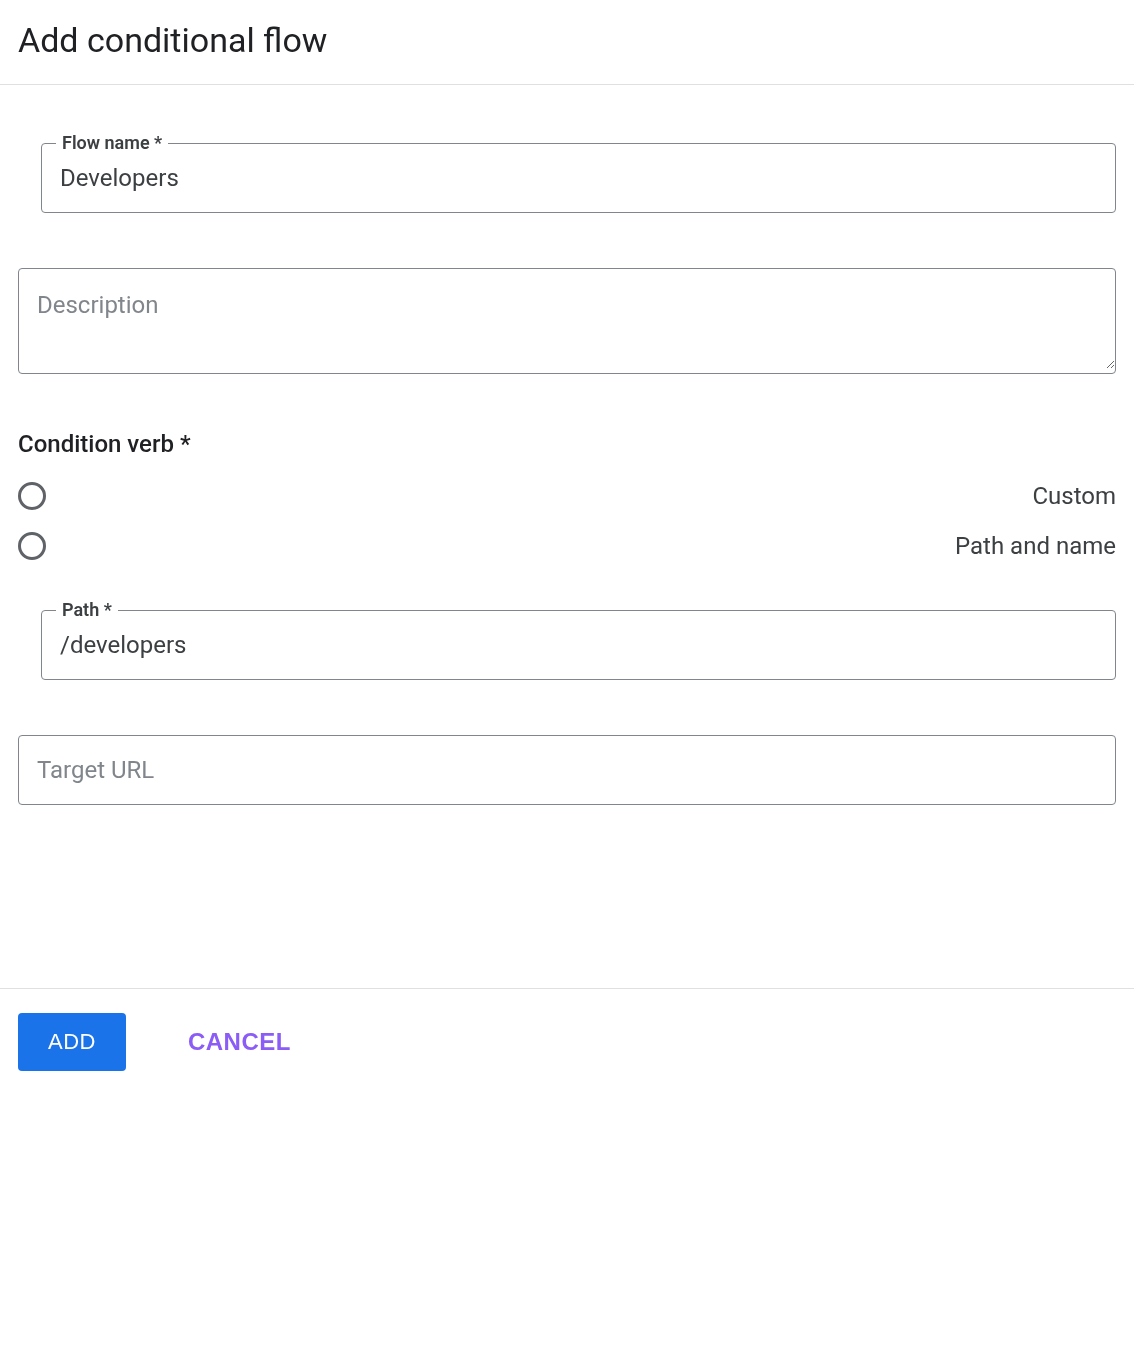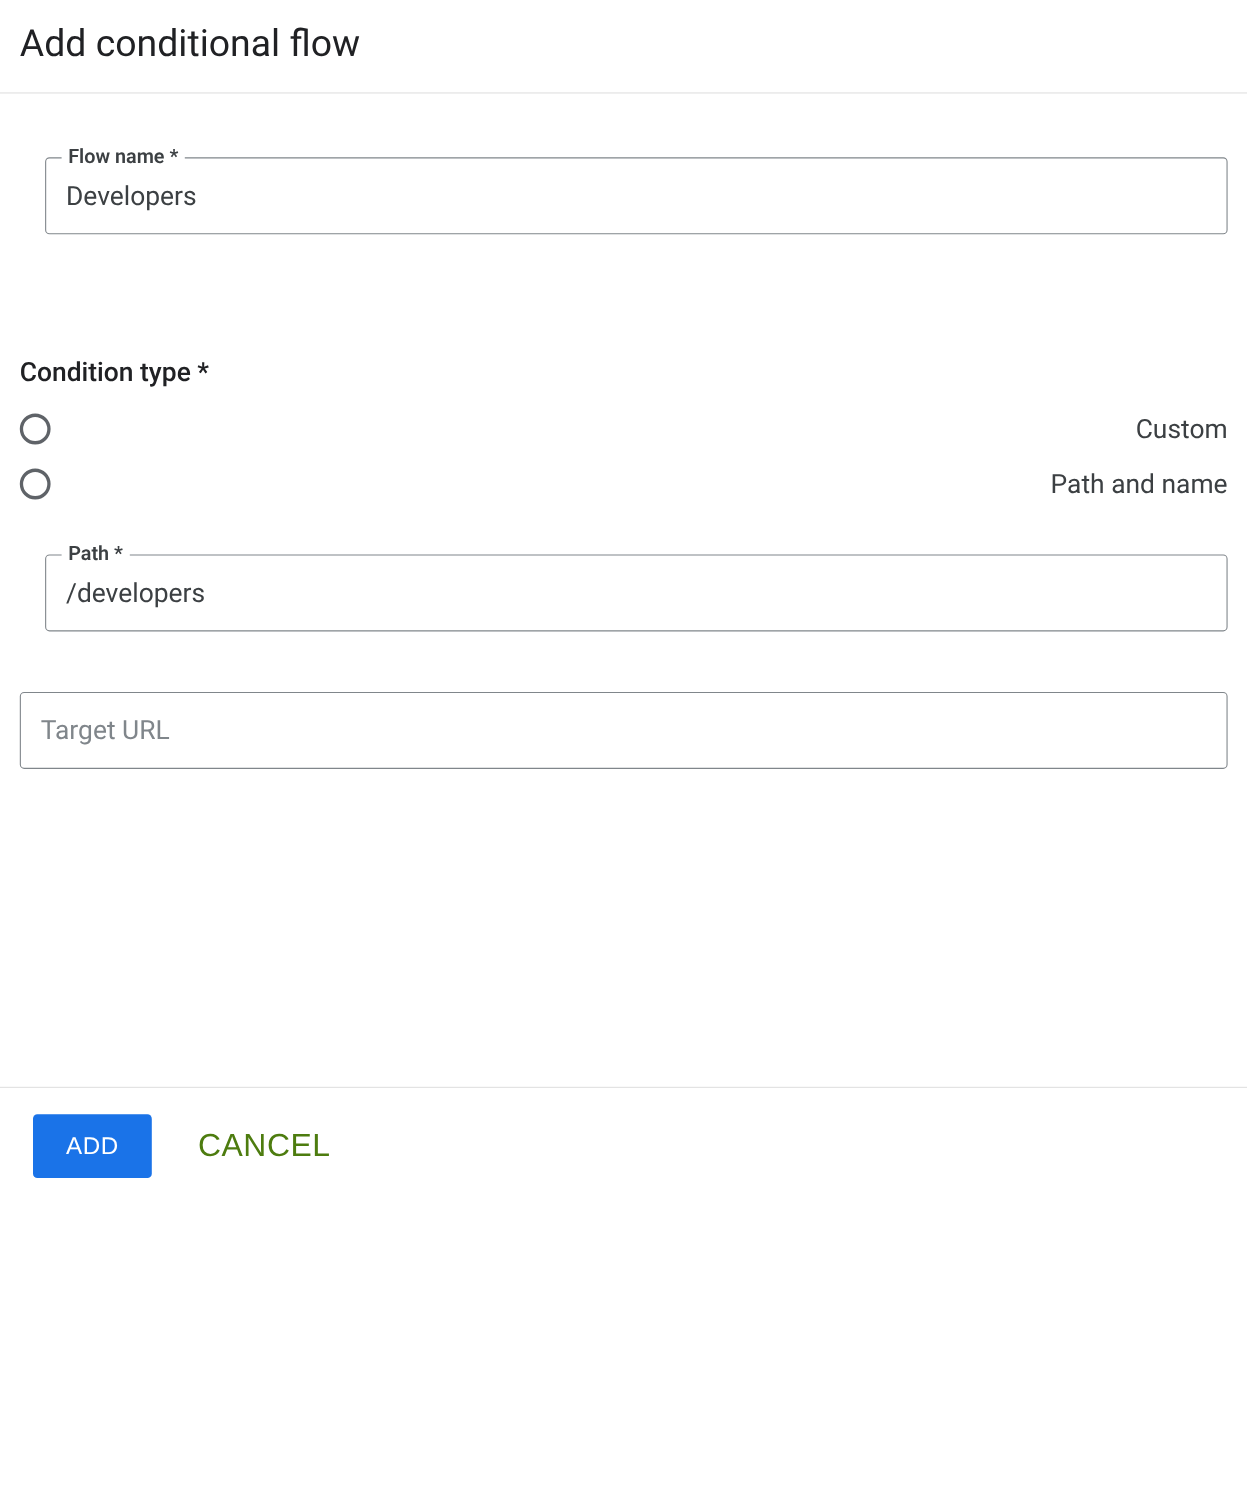--- a/index.html
+++ b/index.html
@@ -144,42 +144,42 @@
     .radio-label {
       font-size: 24px;
       color: #3c4043;
     }
 
     .spacer-30 { height: 30px; }
     .spacer-55 { height: 55px; }
 
     .footer {
       border-top: 1px solid #e0e0e0;
-      padding: 24px 30px;
+      padding: 24px 18px;
       display: flex;
       align-items: center;
-      gap: 42px;
+      gap: 62px;
     }
     .btn-primary {
       background: #1a73e8;
       color: #fff;
       border: none;
       border-radius: 4px;
       padding: 16px 30px;
       font-size: 22px;
       font-weight: 500;
       letter-spacing: 0.5px;
       cursor: pointer;
     }
     .btn-text {
       background: none;
       border: none;
-      color: #4d7c0f;
-      font-size: 29px;
-      font-weight: 400;
+      color: #8b5cf6;
+      font-size: 24px;
+      font-weight: 700;
       letter-spacing: 0.5px;
       cursor: pointer;
     }
   </style>
 </head>
 <body>
 
 <div class="dialog">
 
   <div class="header">
@@ -190,22 +190,25 @@
 
     <div class="form-field">
       <div class="outlined-input">
         <span class="legend">Flow name *</span>
         <input type="text" value="Developers" style="">
       </div>
     </div>
 
     <div class="spacer-55"></div>
 
-
-    <div class="section-label">Condition type *</div>
+    <div class="plain-outline">
+      <textarea placeholder="Description" style=""></textarea>
+    </div>
+
+    <div class="section-label">Condition verb *</div>
 
     <div class="radio-group">
       <label class="radio-item">
         <span class="radio-circle"></span>
         <span class="radio-label">Custom</span>
       </label>
       <label class="radio-item">
         <span class="radio-circle"></span>
         <span class="radio-label">Path and name</span>
       </label>

